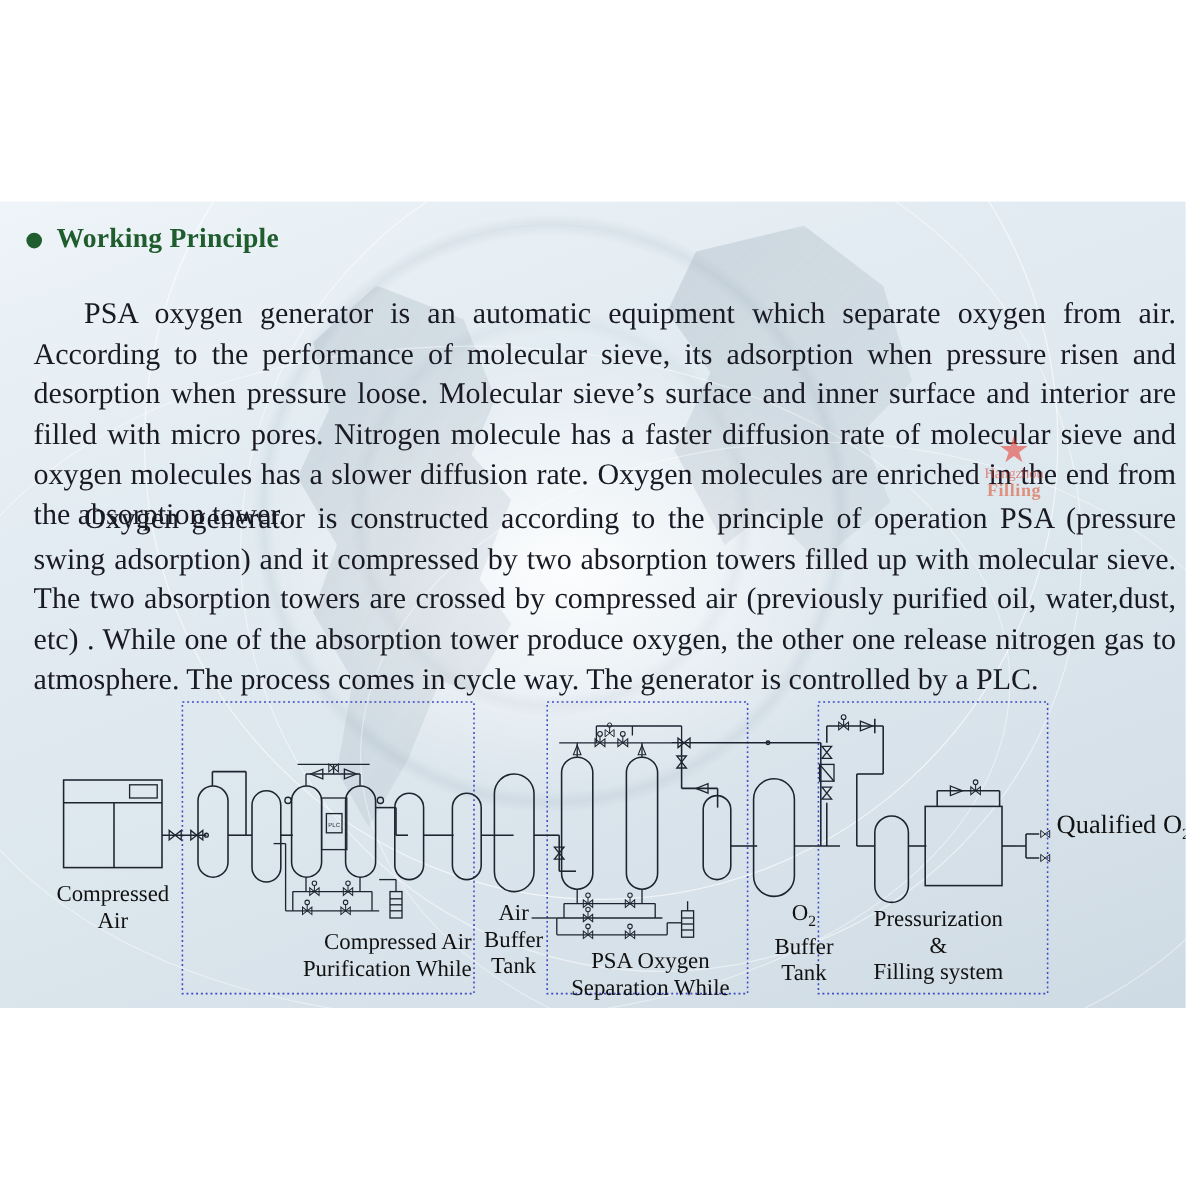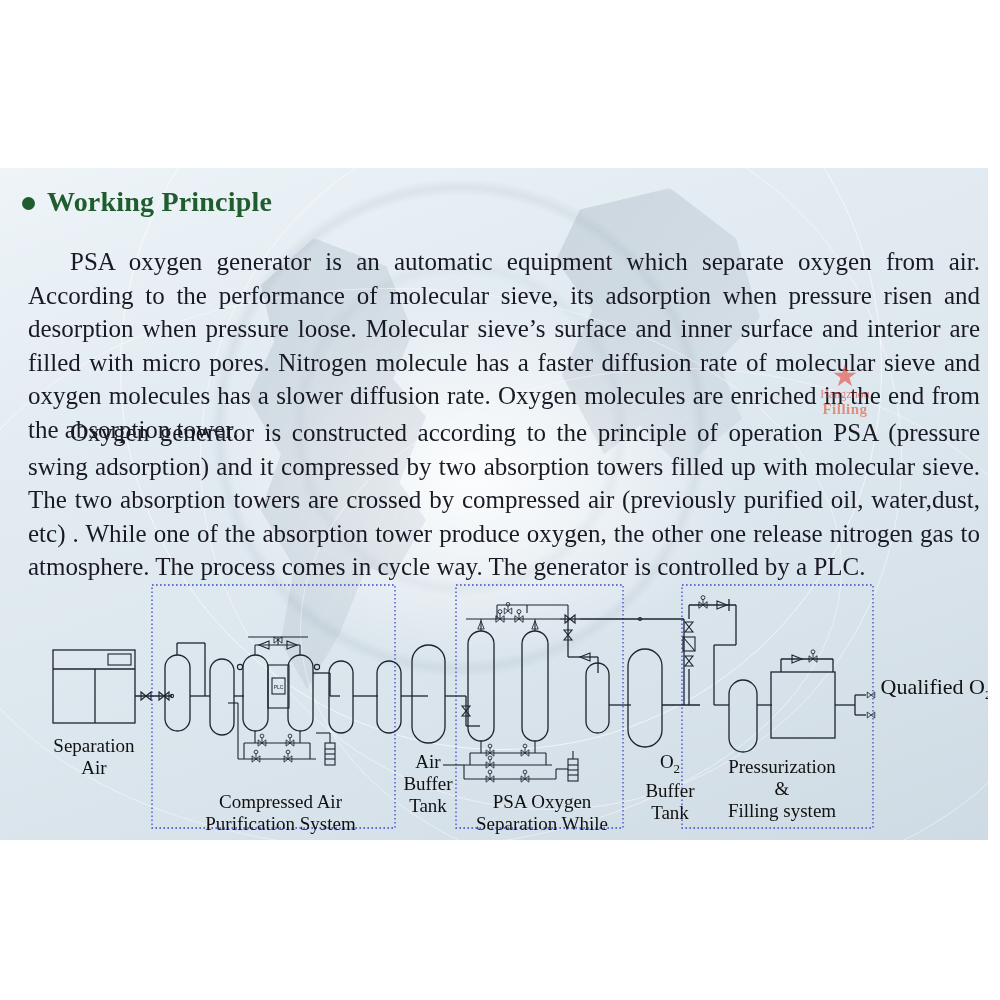--- a/index.html
+++ b/index.html
@@ -47,21 +47,21 @@
   }
   .arc.a1{left:120px;top:-180px;width:760px;height:760px;border-color:rgba(255,255,255,.65);}
   .arc.a2{left:200px;top:-60px;width:700px;height:700px;border-color:rgba(255,255,255,.5);}
   .arc.a3{left:-60px;top:120px;width:900px;height:560px;border-color:rgba(255,255,255,.45);}
   .arc.a4{left:300px;top:200px;width:760px;height:520px;border-color:rgba(255,255,255,.42);}
 
   
   #title-row{position:absolute;left:22px;top:18px;display:flex;align-items:center;gap:12px;}
   #bullet{width:13px;height:13px;border-radius:50%;background:#1f5c2e;margin-top:3px;}
   #title-text{
-    font-size:28px;font-weight:bold;color:#1f5c2e;letter-spacing:.2px;
+    font-size:23px;font-weight:bold;color:#1f5c2e;letter-spacing:.2px;
     font-family:"Liberation Serif", serif;
   }
 
   
   .para{
     position:absolute;left:28px;width:952px;
     font-size:25px;line-height:33.5px;color:#1a1a24;
     text-align:justify;text-justify:inter-word;
     font-family:"Liberation Serif", serif;
   }
@@ -82,21 +82,21 @@
   #diagram{position:absolute;left:0;top:415px;width:988px;height:257px;}
   #diagram svg{display:block;}
 
   .lbl{
     position:absolute;text-align:center;color:#111;
     font-family:"Liberation Serif", serif;font-size:19px;line-height:22px;
   }
   #lbl-compressed{left:24px;top:152px;width:140px;}
   #lbl-airbuffer{left:386px;top:168px;width:84px;}
   #lbl-o2buffer{left:628px;top:168px;width:84px;}
-  #lbl-capurif{left:168px;top:208px;width:225px;}
+  #lbl-capurif{left:168px;top:192px;width:225px;text-align:right;}
   #lbl-psa{left:462px;top:208px;width:160px;}
   #lbl-press{left:690px;top:173px;width:184px;}
   #lbl-qual{left:876px;top:93px;width:120px;text-align:center;font-size:22px;}
   .sub{font-size:13px;vertical-align:sub;}
 </style>
 </head>
 <body>
 
 <div id="page">
 
@@ -337,39 +337,39 @@
 
         <line class="ln" x1="835" y1="122" x2="855" y2="122"></line>
         <line class="ln" x1="855" y1="112" x2="855" y2="132"></line>
         <line class="ln" x1="855" y1="112" x2="866" y2="112"></line>
         <line class="ln" x1="855" y1="132" x2="866" y2="132"></line>
         <use href="#bowtie" transform="translate(871,112) scale(0.75)"></use>
         <use href="#bowtie" transform="translate(871,132) scale(0.75)"></use>
       </svg>
 
       <div class="lbl" id="lbl-compressed">
-        <div>Separation</div>
+        <div>Compressed</div>
         <div>Air</div>
       </div>
 
       <div class="lbl" id="lbl-airbuffer">
         <div>Air</div>
         <div>Buffer</div>
         <div>Tank</div>
       </div>
 
       <div class="lbl" id="lbl-o2buffer">
         <div><span>O</span><span class="sub">2</span></div>
         <div>Buffer</div>
         <div>Tank</div>
       </div>
 
       <div class="lbl" id="lbl-capurif">
         <div>Compressed Air</div>
-        <div>Purification System</div>
+        <div>Purification While</div>
       </div>
 
       <div class="lbl" id="lbl-psa">
         <div>PSA Oxygen</div>
         <div>Separation While</div>
       </div>
 
       <div class="lbl" id="lbl-press">
         <div>Pressurization</div>
         <div>&amp;</div>

